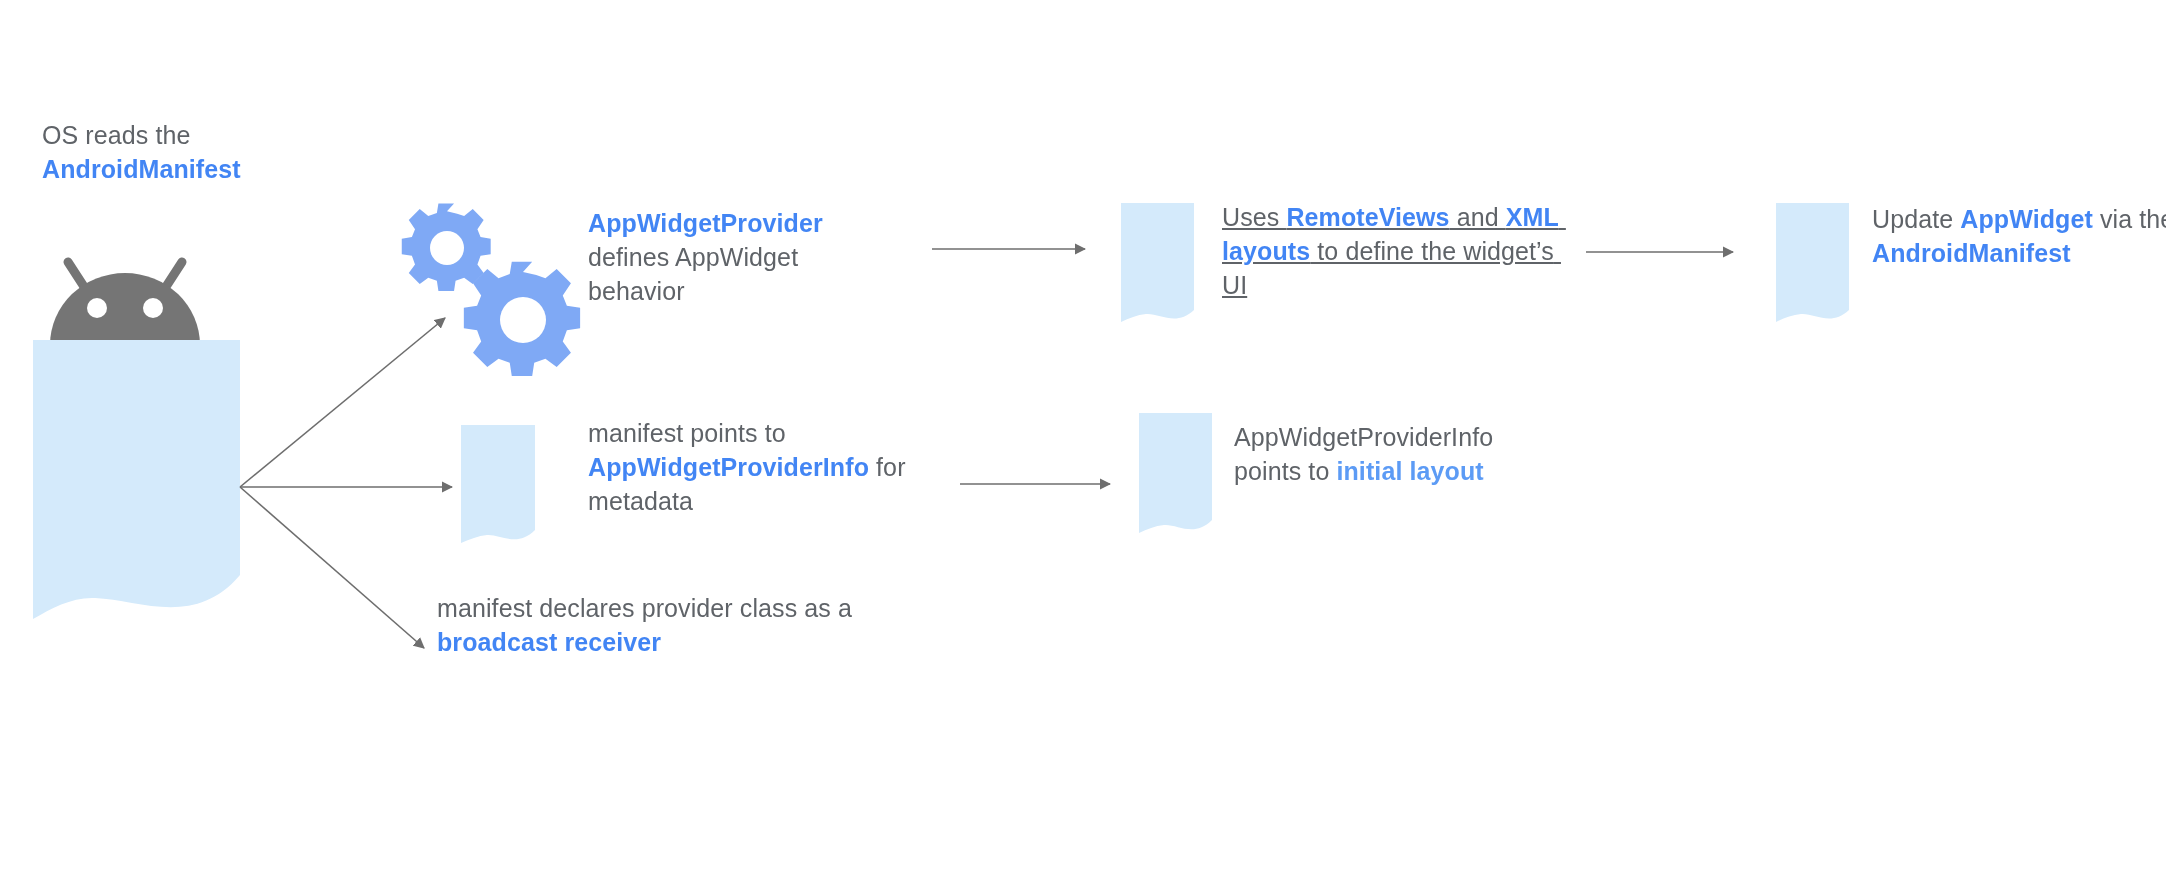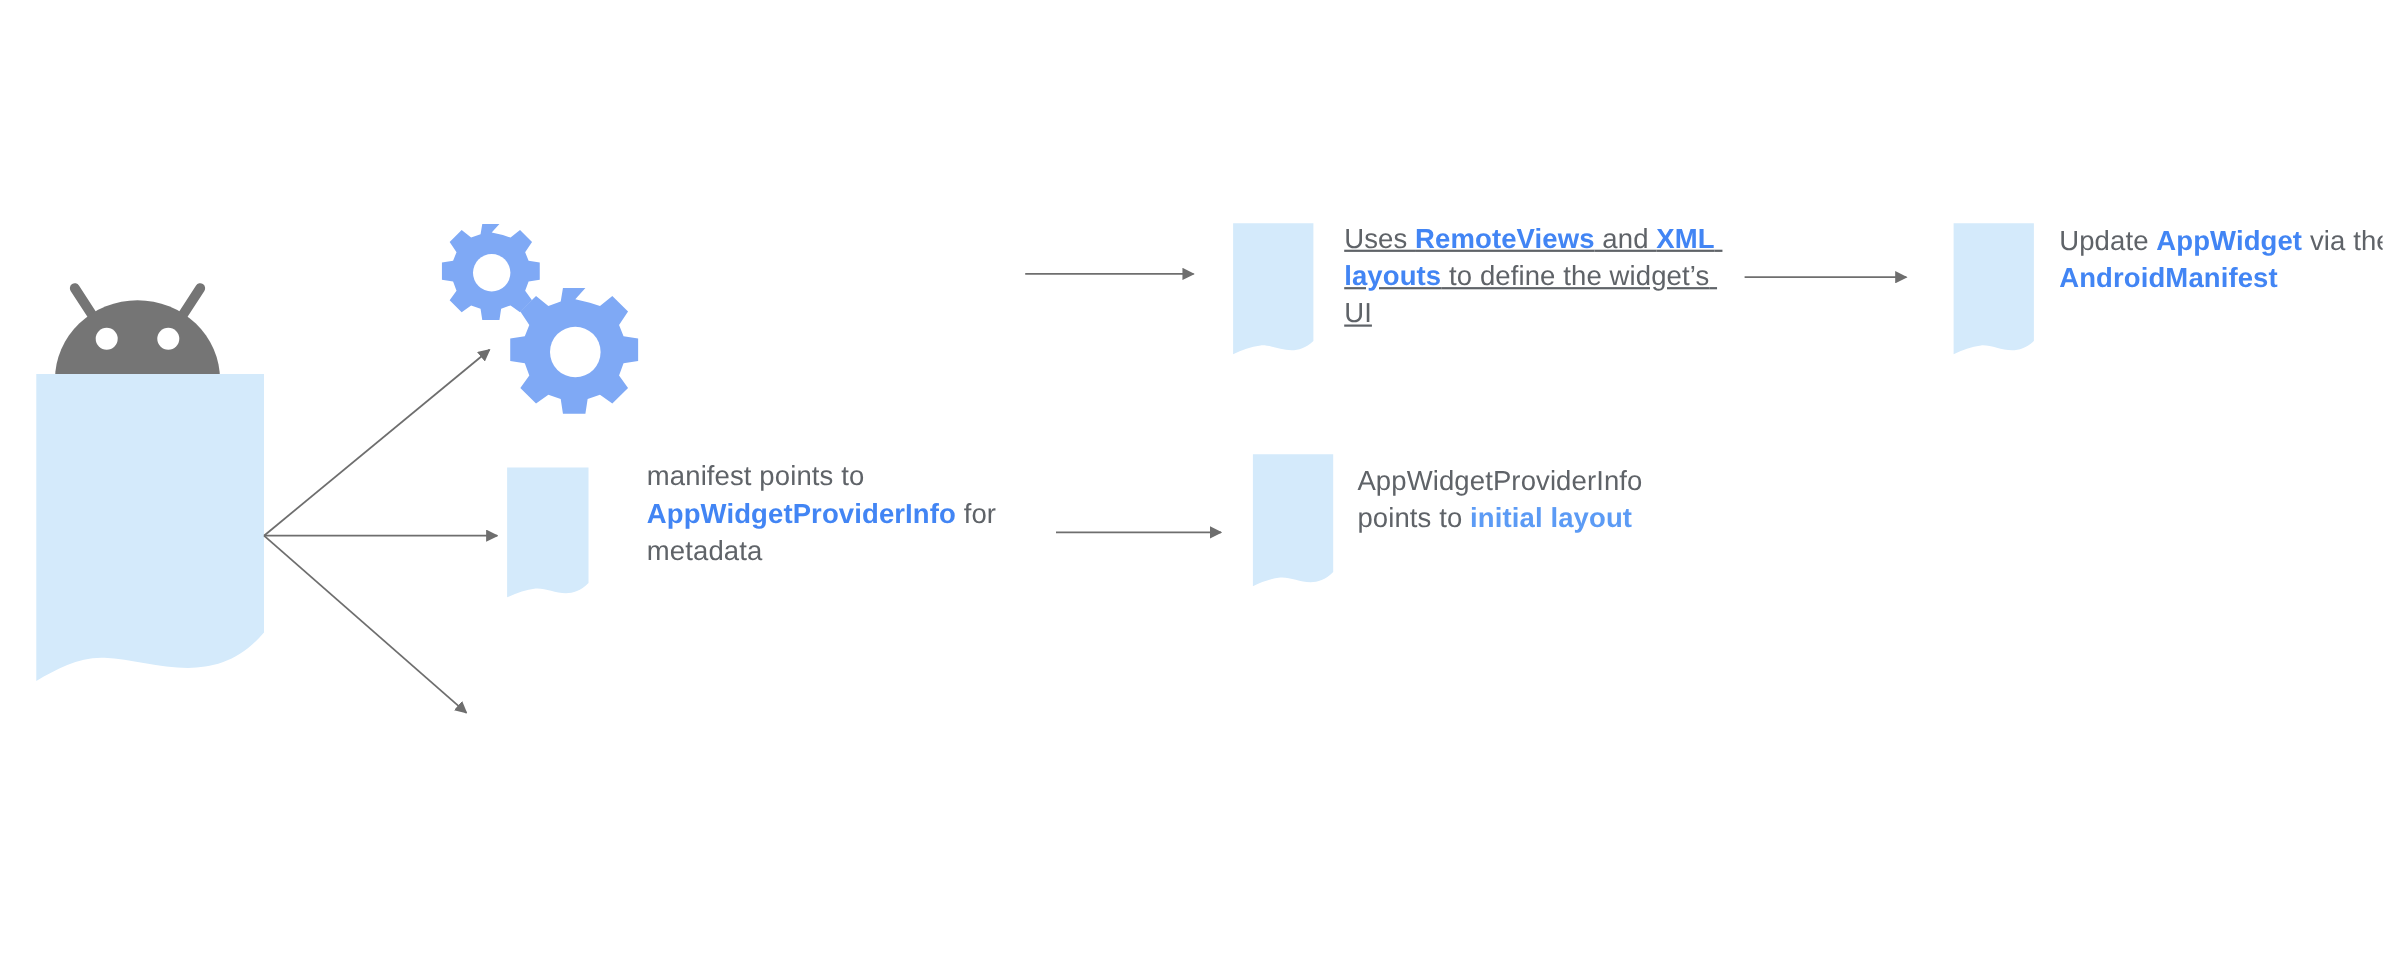--- a/index.html
+++ b/index.html
@@ -60,20 +60,21 @@
   #text-appwidgetmgr  { left: 1872px; top: 202px; width: 310px; }
   #text-providerinfo  { left: 588px; top: 416px; width: 370px; }
   #text-initiallayout { left: 1234px; top: 420px; width: 320px; }
   #text-broadcast     { left: 437px; top: 591px; width: 470px; }
 </style>
 </head>
 <body>
 
 <div id="stage">
 
+  <div class="txt" id="caption-os-reads"><span>OS reads the</span><br><span class="b">AndroidManifest</span></div>
 
   <svg id="vector-layer" viewBox="0 0 2166 872" xmlns="http://www.w3.org/2000/svg">
 
     <defs>
       <marker id="ah" viewBox="0 0 10 10" refX="9" refY="5" markerWidth="7" markerHeight="7" orient="auto-start-reverse">
         <path d="M 0 0 L 10 5 L 0 10 z" fill="#6e6e6e"></path>
       </marker>
     </defs>
 
     <g>
@@ -160,23 +161,25 @@
     </g>
     <g>
       <line x1="1586" y1="252" x2="1733" y2="252" stroke="#6e6e6e" stroke-width="1.6" marker-end="url(#ah)"></line>
     </g>
     <g>
       <line x1="960" y1="484" x2="1110" y2="484" stroke="#6e6e6e" stroke-width="1.6" marker-end="url(#ah)"></line>
     </g>
 
   </svg>
 
+  <div class="txt" id="text-provider"><span class="b">AppWidgetProvider</span><span> defines AppWidget behavior</span></div>
 
   <div class="txt" id="text-remoteviews"><span>Uses </span><span class="b">RemoteViews</span><span> and </span><span class="b">XML layouts</span><span> to define the widget’s UI</span></div>
 
   <div class="txt" id="text-appwidgetmgr"><span>Update </span><span class="b">AppWidget</span><span> via the </span><span class="b">AndroidManifest</span></div>
 
   <div class="txt" id="text-initiallayout"><span>AppWidgetProviderInfo points to </span><span class="bl">initial layout</span></div>
 
   <div class="txt" id="text-providerinfo"><span>manifest points to </span><span class="b">AppWidgetProviderInfo</span><span> for metadata</span></div>
 
+  <div class="txt" id="text-broadcast"><span>manifest declares provider class as a </span><span class="b">broadcast receiver</span></div>
 
 </div>
 
 </body></html>

